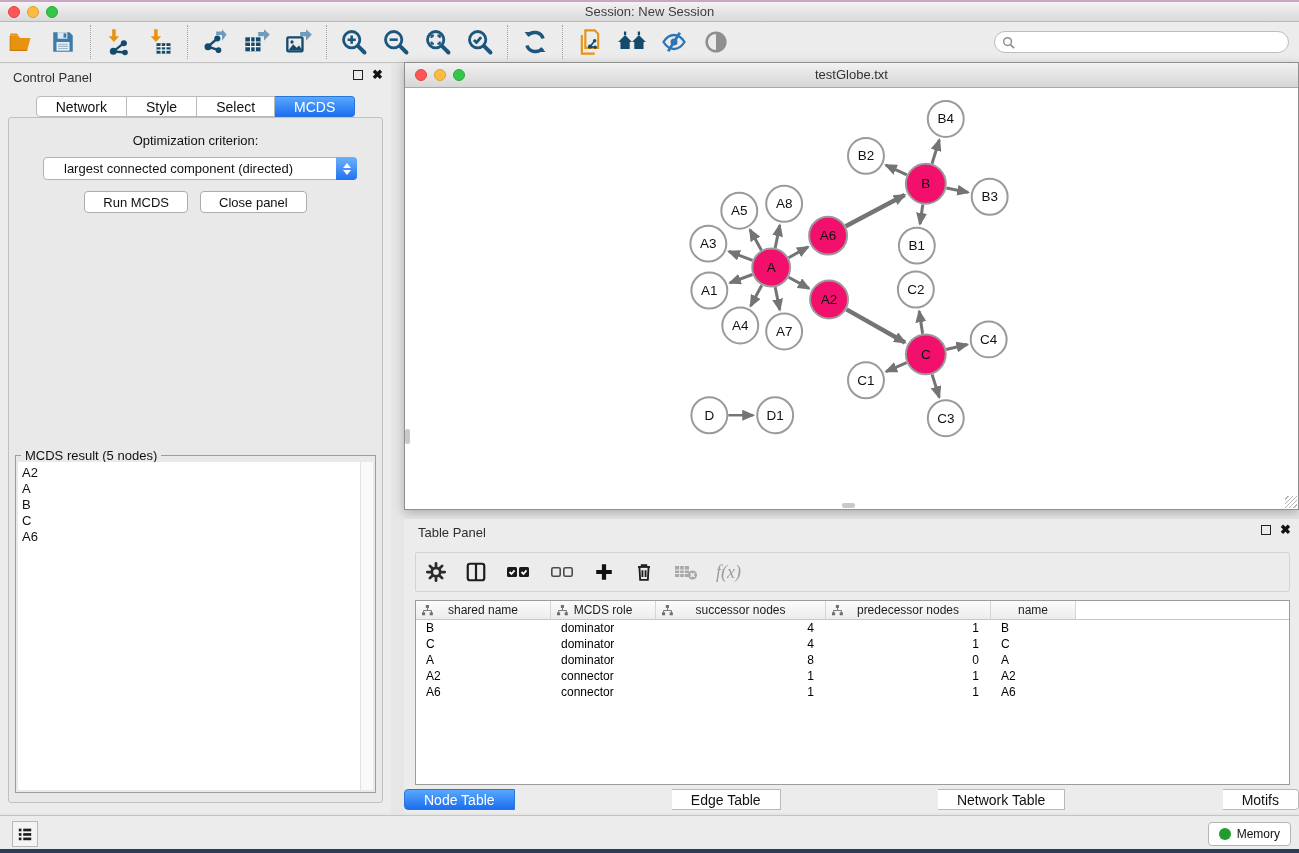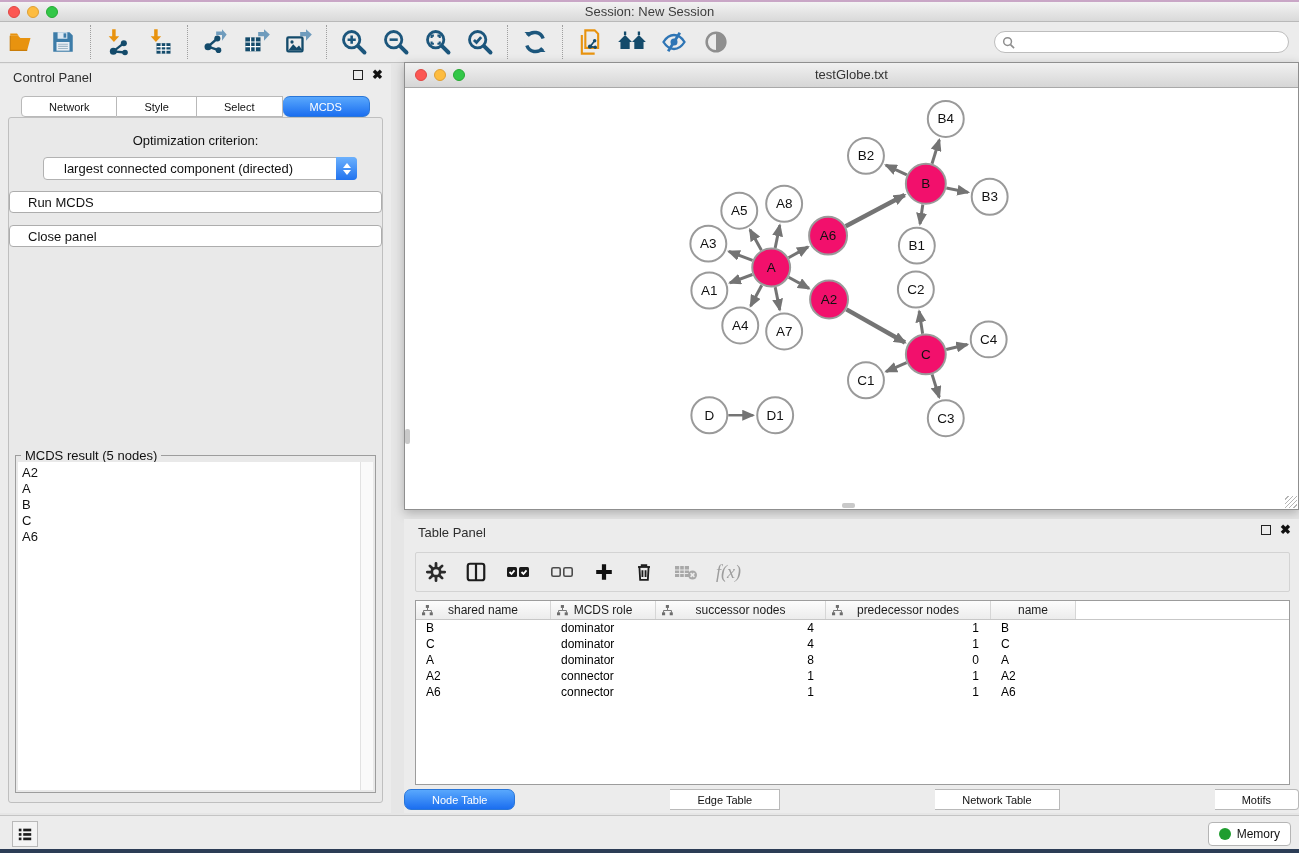--- a/index.html
+++ b/index.html
@@ -35,38 +35,38 @@
 
   
   .control-panel { position:absolute; left:0; top:64px; width:391px; height:749px; background:#ececec; }
   .panel-header { position:relative; height:26px; }
   .panel-header .ph-title { position:absolute; left:13px; top:6px; font-size:13px; color:#2e2e2e; }
   .ph-icons { position:absolute; right:8px; top:5px; display:flex; gap:9px; align-items:center; }
   .float-ic { width:10px; height:10px; border:1.5px solid #222; }
   .close-ic { font-size:13px; font-weight:bold; color:#111; line-height:12px; }
 
   .cp-tabs { position:absolute; left:0; top:32px; width:100%; display:flex; justify-content:center; }
-  .seg-tab { height:21px; padding:0 27px; background:#fff; border:1px solid #b9b9b9; border-left:none;
-    font-size:11px; color:#111; display:flex; align-items:center; }
+  .seg-tab { height:21px; padding:0 19px; background:#fff; border:1px solid #b9b9b9; border-left:none;
+    font-size:14px; color:#111; display:flex; align-items:center; }
   .seg-tab:first-child { border-left:1px solid #b9b9b9; border-radius:4px 0 0 4px; }
   .seg-tab:last-child { border-radius:0 4px 4px 0; }
-  .seg-tab.active { background:linear-gradient(#59a8fd,#1b6ef0); color:#fff; border-color:#2a76d8;border-radius:7px; }
+  .seg-tab.active { background:linear-gradient(#59a8fd,#1b6ef0); color:#fff; border-color:#2a76d8; }
 
   .cp-content { position:absolute; left:8px; top:53px; width:375px; height:686px;
     background:#e9e9e9; border:1px solid #bfbfbf; border-radius:3px; }
   .crit-label { position:absolute; left:0; right:0; top:15px; text-align:center; font-size:13px; color:#111; }
   .dropdown { position:absolute; left:34px; top:39px; width:314px; height:23px; background:#fff;
     border:1px solid #b2b2b2; border-radius:4px; display:flex; align-items:center; }
   .dropdown .dd-text { flex:1; font-size:13px; color:#111; padding-left:20px; white-space:nowrap; overflow:hidden; }
   .dd-stepper { width:21px; height:23px; margin:-1px -1px -1px 0; border-radius:0 4px 4px 0;
     background:linear-gradient(#6cb1fd,#2173ef); display:flex; flex-direction:column;
     align-items:center; justify-content:center; gap:2px; }
   .dd-up { width:0;height:0;border-left:4px solid transparent;border-right:4px solid transparent;border-bottom:5px solid #fff; }
   .dd-down { width:0;height:0;border-left:4px solid transparent;border-right:4px solid transparent;border-top:5px solid #fff; }
-  .cp-buttons { position:absolute; left:0; right:0; top:73px; display:flex; justify-content:center; gap:12px;flex-direction:column; }
+  .cp-buttons { position:absolute; left:0; right:0; top:73px; display:flex; justify-content:center; gap:12px; }
   .push-btn { height:22px; padding:0 18px; background:#fff; border:1px solid #adadad; border-radius:4px;
     font-size:13px; color:#111; display:flex; align-items:center; }
 
   .result-group { position:absolute; left:6px; top:337px; width:361px; height:338px;
     border:1px solid #9d9d9d; }
   .result-legend { position:absolute; left:5px; top:-8px; background:#e9e9e9; padding:0 4px;
     font-size:13px; color:#111; }
   .result-list { position:absolute; left:2px; top:6px; right:2px; bottom:2px; background:#fff;
     font-size:13px; color:#111; padding:3px 0 0 4px; line-height:16px; overflow:hidden; }
   .result-scroll { position:absolute; right:2px; top:6px; width:13px; bottom:2px;

